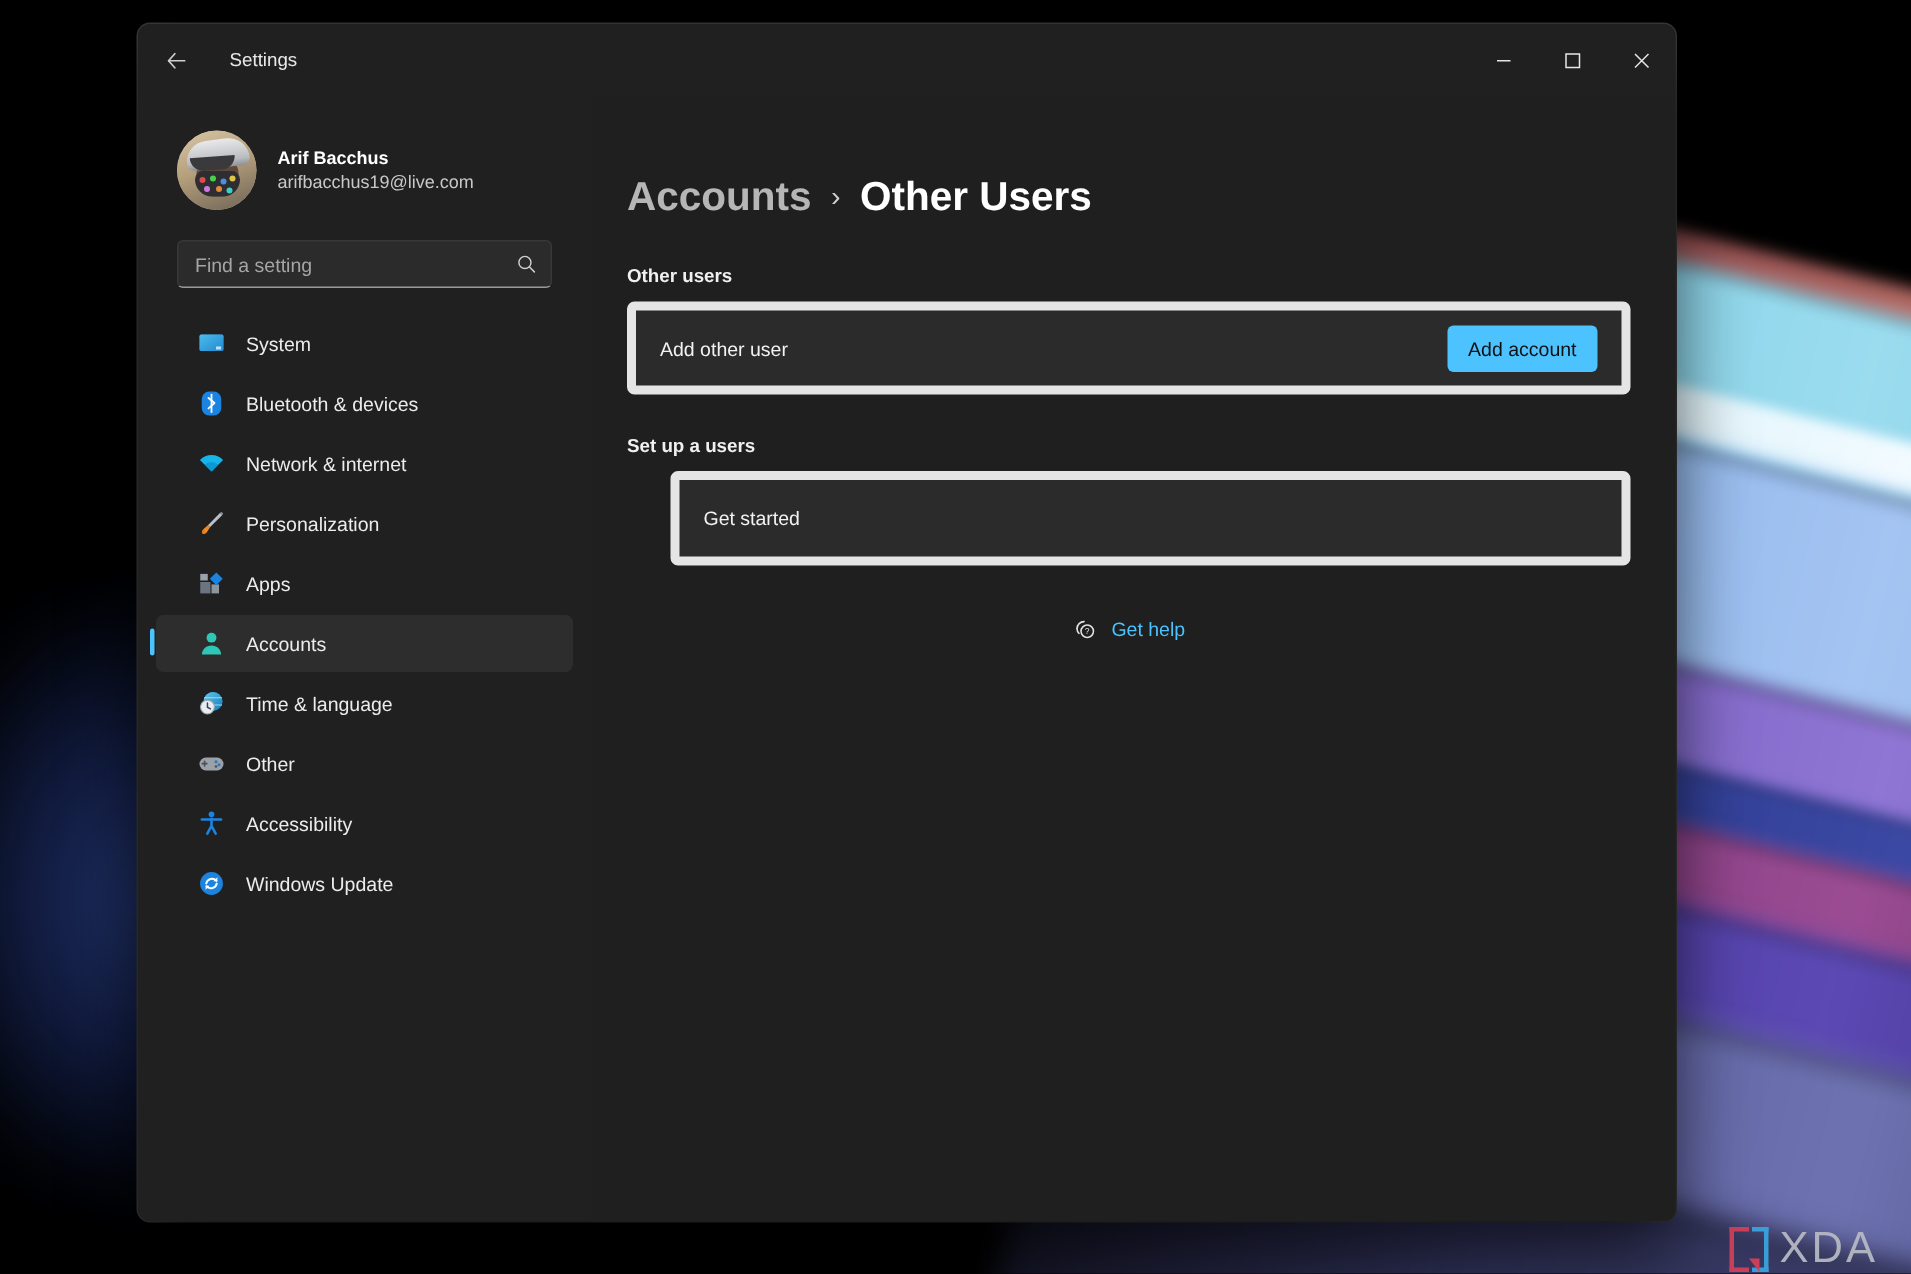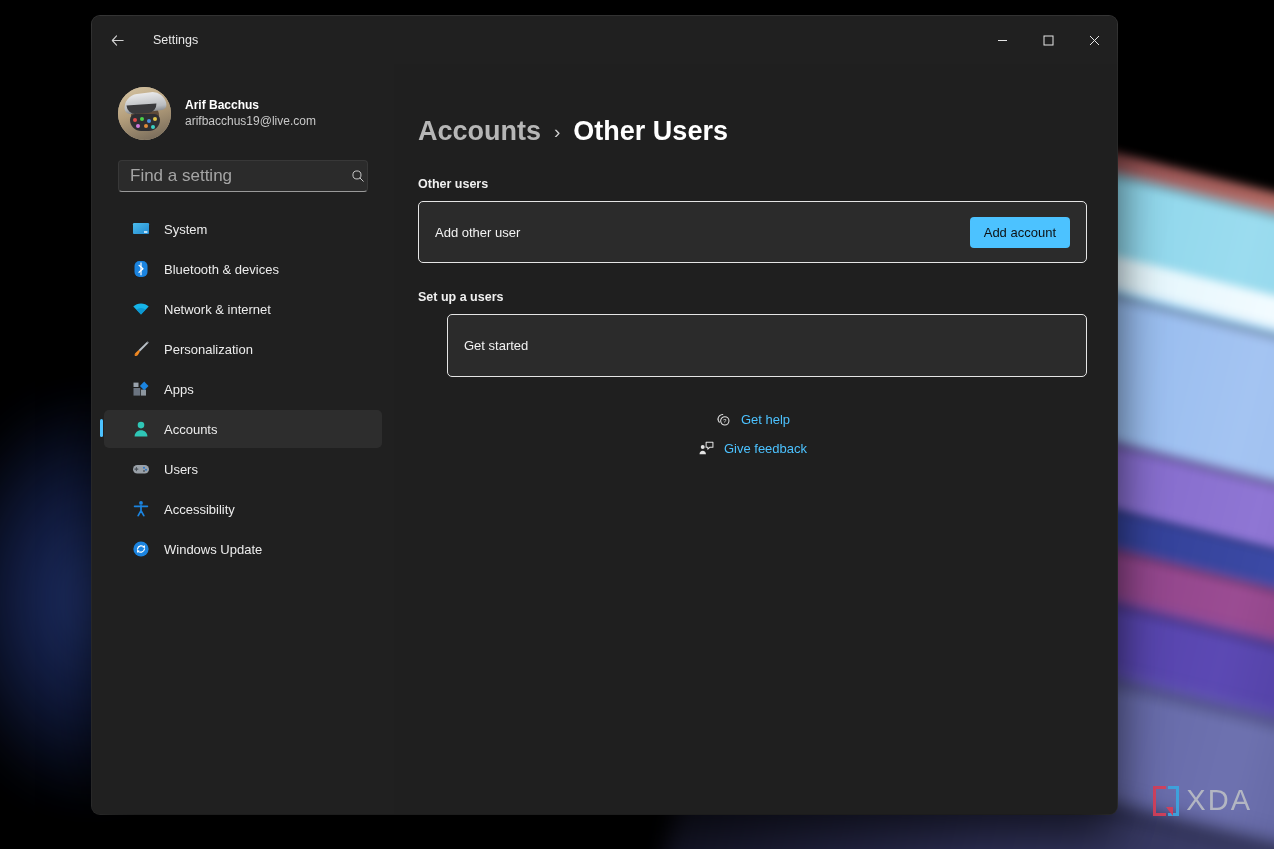--- a/index.html
+++ b/index.html
@@ -42,21 +42,21 @@
   .b5 { top: 612px;  height: 70px;  background: linear-gradient(90deg, rgba(110,90,190,.3) 0%, #7b62c4 30%, #8f76d4 65%, #6d55b2 100%); filter: blur(6px); }
   .b6 { top: 676px;  height: 44px;  background: linear-gradient(90deg, rgba(40,50,130,.4) 0%, #2c3a8e 35%, #3c4aa6 70%, #27306f 100%); filter: blur(5px); }
   .b7 { top: 714px;  height: 58px;  background: linear-gradient(90deg, rgba(120,40,120,.35) 0%, #803a7e 30%, #9b4c93 65%, #6d2f68 100%); filter: blur(6px); }
   .b8 { top: 766px;  height: 80px;  background: linear-gradient(90deg, rgba(70,50,150,.35) 0%, #4a3a9c 30%, #5c49b4 65%, #3e3184 100%); filter: blur(7px); }
   .b9 { top: 840px;  height: 130px; background: linear-gradient(90deg, rgba(90,95,160,.3) 0%, #5b5f9e 35%, #6e72b0 70%, #4d5189 100%); filter: blur(9px); }
   .b10{ top: 962px;  height: 180px; background: linear-gradient(90deg, rgba(40,42,75,.5) 0%, #2f3158 40%, #3b3d68 75%, #262845 100%); filter: blur(11px); }
 
   
   #xda-watermark {
     position: absolute;
-    right: 22px; bottom: 32px;
+    right: 22px; bottom: 0;
     display: flex; align-items: center; gap: 7px;
     opacity: .92;
   }
   .xda-bracket { display: flex; align-items: center; gap: 2px; }
   .xb-left {
     width: 13px; height: 30px;
     border: 3px solid #d9405a;
     border-right: none;
     position: relative;
   }
@@ -163,21 +163,21 @@
   #search-box {
     height: 32px; background: #2b2b2b;
     border: 1px solid #383838;
     border-bottom: 1px solid #9a9a9a;
     border-radius: 4px;
     display: flex; align-items: center;
     padding: 0 9px 0 11px;
   }
   #search-input {
     flex: 1; background: transparent; border: none; outline: none;
-    color: #e5e5e5; font-size: 17px;
+    color: #e5e5e5; font-size: 13px;
     font-family: "Liberation Sans", sans-serif;
   }
   #search-input::placeholder { color: #a5a5a5; }
   #search-icon { color: #cfcfcf; display: flex; }
 
   #nav-list { margin-top: 18px; padding: 0 12px 0 12px; overflow-y: auto; }
   .nav-item {
     height: 38px; margin-bottom: 2px;
     display: flex; align-items: center; gap: 14px;
     padding-left: 28px;
@@ -211,21 +211,21 @@
   #crumb-parent { color: #b6b6b6; cursor: pointer; }
   #crumb-sep { color: #cfcfcf; font-size: 19px; font-weight: normal; }
   #crumb-current { color: #ffffff; }
 
   .section-label {
     font-size: 12.5px; font-weight: bold; color: #f0f0f0;
     margin-bottom: 10px;
   }
   .card {
     background: #2b2b2b;
-    border: 1px solid #e5e5e5;
+    border: 6px solid #e5e5e5;
     border-radius: 5px;
     display: flex; align-items: center;
     padding: 0 16px;
   }
   #add-user-card { height: 62px; justify-content: space-between; }
   .card-title { font-size: 13px; color: #f2f2f2; }
   #add-account-button {
     background: #4cc2ff;
     color: #0d1114;
     border: none;
@@ -400,28 +400,46 @@
               <svg width="18" height="18" viewBox="0 0 18 18">
                 <circle cx="9" cy="5.1" r="3.3" fill="#2fc6b6"></circle>
                 <path d="M2.6 16.4c0-3.5 2.8-6.1 6.4-6.1s6.4 2.6 6.4 6.1z" fill="#2fc6b6"></path>
               </svg>
             </span>
             <span>Accounts</span>
           </div>
           <div class="nav-item">
             <span class="nav-icon">
               <svg width="18" height="18" viewBox="0 0 18 18">
+                <circle cx="10" cy="7.6" r="6.3" fill="#1b9ad4"></circle>
+                <circle cx="10" cy="7.6" r="6.3" fill="url(#g2)" opacity=".7"></circle>
+                <defs>
+                  <linearGradient id="g2" x1="0" y1="0" x2="1" y2="1">
+                    <stop offset="0" stop-color="#7fdcf7"></stop>
+                    <stop offset="1" stop-color="#0d6fae"></stop>
+                  </linearGradient>
+                </defs>
+                <path d="M4 5.2h12M4 10h12" stroke="#bfe8f8" stroke-width=".7" opacity=".8"></path>
+                <circle cx="6.3" cy="11.4" r="4.6" fill="#e9edf1" stroke="#9aa6b1" stroke-width=".7"></circle>
+                <path d="M6.3 8.7v2.8l2 1.1" stroke="#3a4450" stroke-width="1" stroke-linecap="round" fill="none"></path>
+              </svg>
+            </span>
+            <span>Time &amp; language</span>
+          </div>
+          <div class="nav-item">
+            <span class="nav-icon">
+              <svg width="18" height="18" viewBox="0 0 18 18">
                 <rect x="1" y="5" width="16" height="8.6" rx="4.3" fill="#9aa1a8"></rect>
                 <path d="M4.4 7.6v3M2.9 9.1h3" stroke="#4a5159" stroke-width="1.1" stroke-linecap="round"></path>
                 <circle cx="12" cy="7.8" r="1" fill="#2a74c4"></circle>
                 <circle cx="14" cy="9.8" r="1" fill="#2a74c4"></circle>
                 <circle cx="12" cy="11" r=".9" fill="#4a5159"></circle>
               </svg>
             </span>
-            <span>Users</span>
+            <span>Other</span>
           </div>
           <div class="nav-item">
             <span class="nav-icon">
               <svg width="18" height="18" viewBox="0 0 18 18">
                 <circle cx="9" cy="2.9" r="1.9" fill="#1b84e0"></circle>
                 <path d="M2.6 6.3h12.8" stroke="#1b84e0" stroke-width="1.7" stroke-linecap="round"></path>
                 <path d="M9 5.8v5M9 10.6l-2.8 5.1M9 10.6l2.8 5.1" stroke="#1b84e0" stroke-width="1.7" stroke-linecap="round"></path>
               </svg>
             </span>
             <span>Accessibility</span>
@@ -469,27 +487,17 @@
           <span class="link-icon">
             <svg width="17" height="17" viewBox="0 0 18 18" fill="none">
               <path d="M3.2 8.6a5 5 0 0 1 5-5" stroke="currentColor" stroke-width="1.1" stroke-linecap="round"></path>
               <path d="M3.2 8.6c0 1.6.6 2.6 1.4 3.3" stroke="currentColor" stroke-width="1.1" stroke-linecap="round"></path>
               <circle cx="10.4" cy="10.4" r="4.4" stroke="currentColor" stroke-width="1.1"></circle>
               <text x="10.4" y="12.6" font-size="6" fill="currentColor" text-anchor="middle" font-family="Liberation Sans, sans-serif">?</text>
             </svg>
           </span>
           <span class="link-text">Get help</span>
         </div>
-        <div class="link-row">
-          <span class="link-icon">
-            <svg width="17" height="17" viewBox="0 0 18 18" fill="none">
-              <circle cx="5" cy="7.4" r="2.1" fill="currentColor"></circle>
-              <path d="M1.6 15c0-2.2 1.5-3.7 3.4-3.7S8.4 12.8 8.4 15z" fill="currentColor"></path>
-              <path d="M8.6 2.4h7.2v5.2h-3.1l-2.3 2.1V7.6H8.6z" stroke="currentColor" stroke-width="1.1" fill="none" stroke-linejoin="round"></path>
-            </svg>
-          </span>
-          <span class="link-text">Give feedback</span>
-        </div>
       </div>
 
     </div>
   </div>
 </div>
 
 </body></html>

